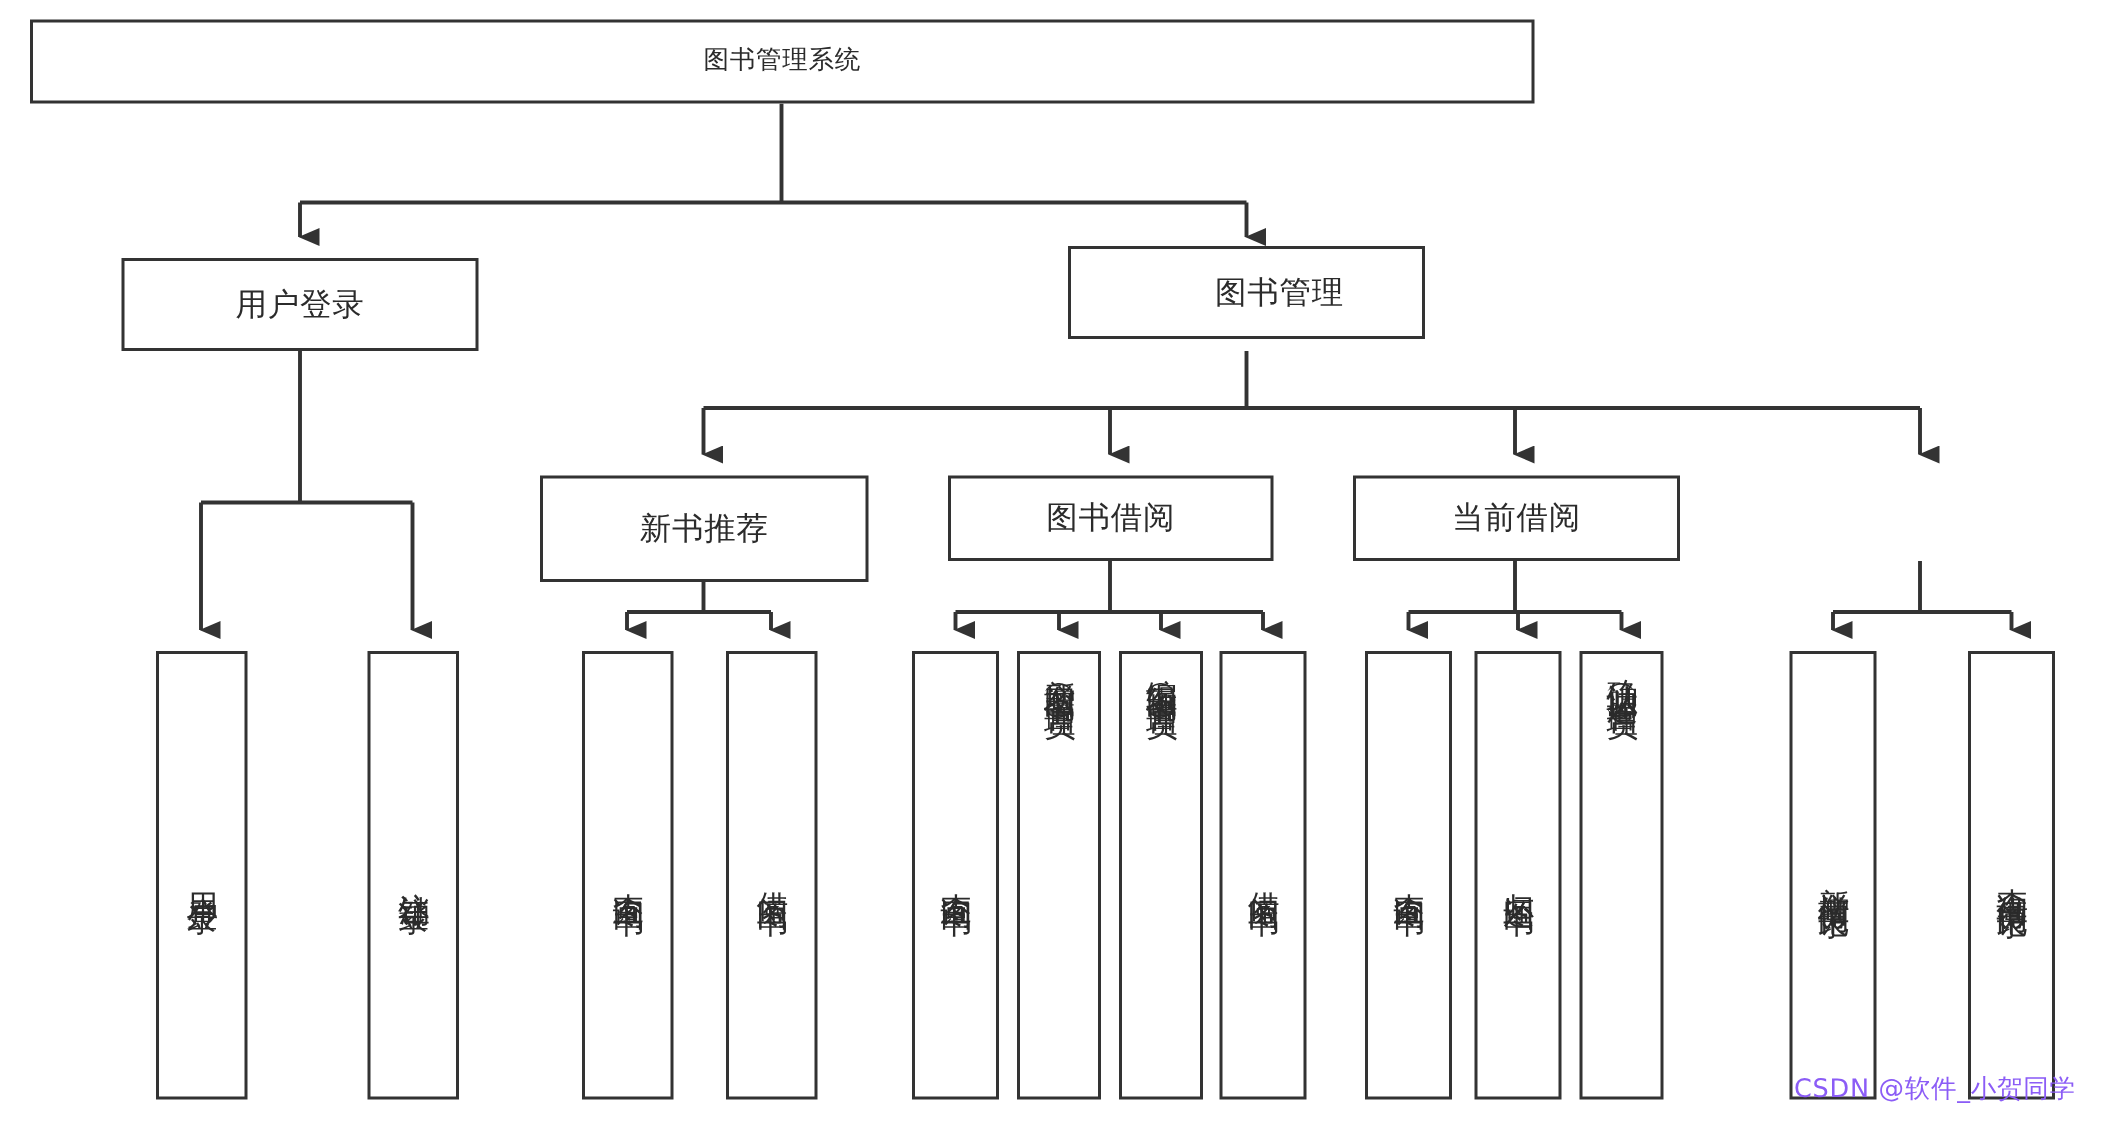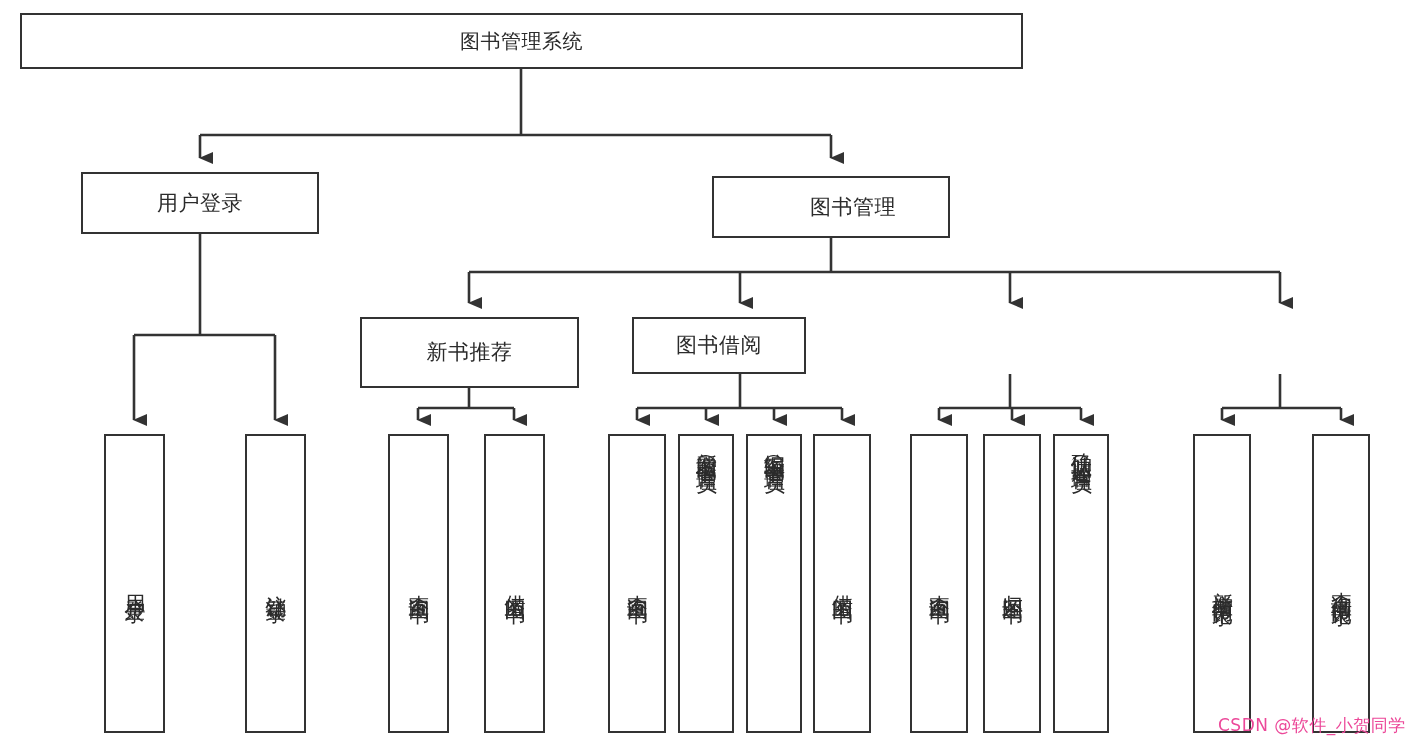--- a/index.html
+++ b/index.html
@@ -37,21 +37,21 @@
     justify-content: center;
     color: #1a1a1a;
   }
   .node .label {
     font-size: 21px;
     line-height: 1.15;
     letter-spacing: 0.5px;
     white-space: nowrap;
     color: #2b2b2b;
   }
-  .node.root .label { font-size: 20px; }
+  .node.root .label { font-size: 17px; }
   .node.leaf {
     align-items: flex-start;
     justify-content: center;
     padding-top: 0;
   }
   .node.leaf .label {
     writing-mode: vertical-rl;
     text-orientation: upright;
     font-size: 21px;
     letter-spacing: 3px;
@@ -123,29 +123,32 @@
     </g>
   </svg>
 
   <div class="node root" style="left: 20px; top: 13px; width: 1003px; height: 56px; border-color: rgb(51, 51, 51); background: rgb(255, 255, 255);">
     <span class="label">图书管理系统</span>
   </div>
 
   <div class="node lvl2" style="left: 81px; top: 172px; width: 238px; height: 62px; border-color: rgb(51, 51, 51); background: rgb(255, 255, 255);">
     <span class="label">用户登录</span>
   </div>
-  <div class="node lvl2" style="left: 712px; top: 176px; width: 238px; height: 62px; border-color: rgb(51, 51, 51); background: rgb(255, 255, 255); padding-left: 44px;">
+  <div class="node lvl2" style="left: 712px; top: 164px; width: 238px; height: 62px; border-color: rgb(51, 51, 51); background: rgb(255, 255, 255); padding-left: 44px;">
     <span class="label">图书管理</span>
   </div>
 
   <div class="node lvl3" style="left: 360px; top: 317px; width: 219px; height: 71px; border-color: rgb(51, 51, 51); background: rgb(255, 255, 255);">
     <span class="label">新书推荐</span>
   </div>
-  <div class="node lvl3" style="left: 632px; top: 317px; width: 174px; height: 57px; border-color: rgb(51, 51, 51); background: rgb(255, 255, 255);">
+  <div class="node lvl3" style="left: 632px; top: 317px; width: 217px; height: 57px; border-color: rgb(51, 51, 51); background: rgb(255, 255, 255);">
     <span class="label">图书借阅</span>
+  </div>
+  <div class="node lvl3" style="left: 902px; top: 317px; width: 218px; height: 57px; border-color: rgb(51, 51, 51); background: rgb(255, 255, 255);">
+    <span class="label">当前借阅</span>
   </div>
 
   <div class="node leaf vcenter" style="left: 104px; top: 434px; width: 61px; height: 299px; border-color: rgb(51, 51, 51); background: rgb(255, 255, 255);">
     <span class="label">用户登录</span>
   </div>
   <div class="node leaf vcenter" style="left: 245px; top: 434px; width: 61px; height: 299px; border-color: rgb(51, 51, 51); background: rgb(255, 255, 255);">
     <span class="label">注销登录</span>
   </div>
   <div class="node leaf vcenter" style="left: 388px; top: 434px; width: 61px; height: 299px; border-color: rgb(51, 51, 51); background: rgb(255, 255, 255);">
     <span class="label">查询图书</span>
@@ -174,15 +177,15 @@
   <div class="node leaf" style="left: 1053px; top: 434px; width: 56px; height: 299px; border-color: rgb(51, 51, 51); background: rgb(255, 255, 255);">
     <span class="label">确认归还（管理员）</span>
   </div>
   <div class="node leaf vcenter" style="left: 1193px; top: 434px; width: 58px; height: 299px; border-color: rgb(51, 51, 51); background: rgb(255, 255, 255);">
     <span class="label">新增借阅记录</span>
   </div>
   <div class="node leaf vcenter" style="left: 1312px; top: 434px; width: 58px; height: 299px; border-color: rgb(51, 51, 51); background: rgb(255, 255, 255);">
     <span class="label">查询借阅记录</span>
   </div>
 
-  <div class="watermark" style="left: 1196px; top: 714px; color: #ec4899; margin-left: 22px;">CSDN @软件_小贺同学</div>
+  <div class="watermark" style="left: 1196px; top: 714px; color: #8b5cf6;">CSDN @软件_小贺同学</div>
 
 </div>
 
 </body></html>

